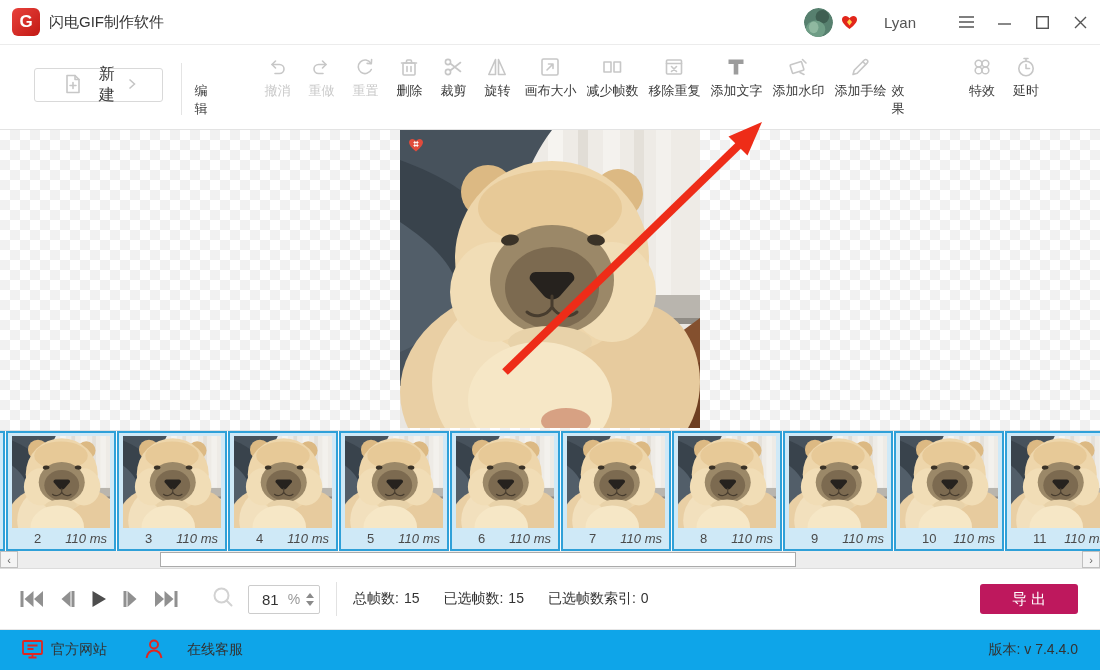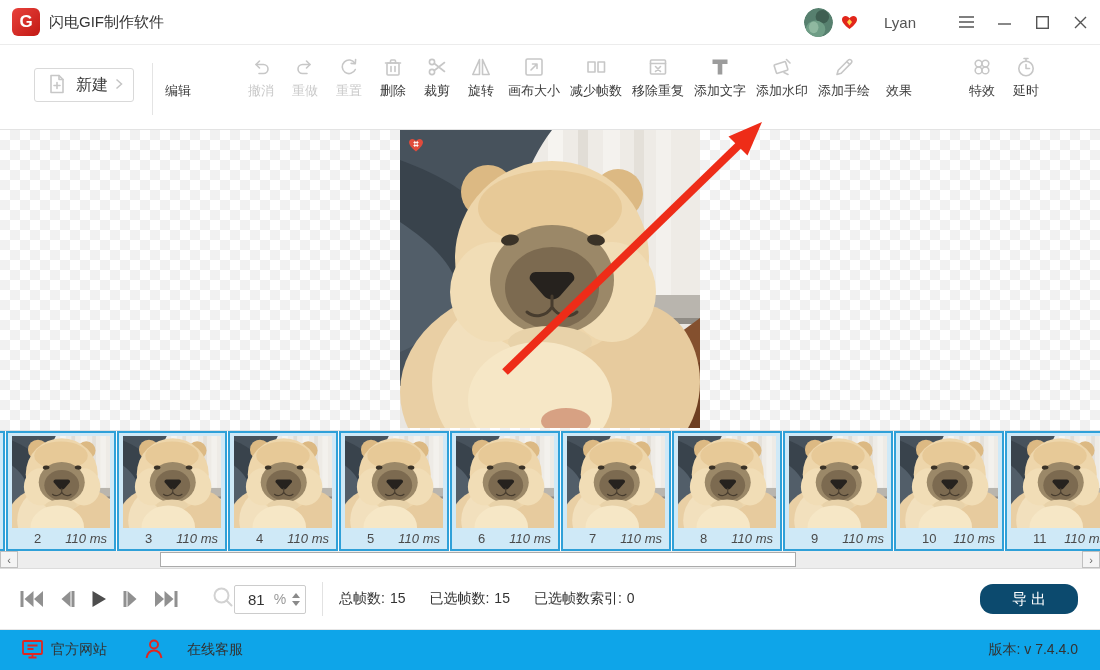--- a/index.html
+++ b/index.html
@@ -13,21 +13,21 @@
   .app-title { margin-left:9px; font-size:15px; color:#333; }
   .titlebar-right { margin-left:auto; display:flex; align-items:center;text-align:center; }
   .avatar { width:29px; height:29px; border-radius:50%; overflow:hidden; flex:0 0 auto; }
   .badge { margin-left:8px; display:flex; }
   .username { margin-left:26px; font-size:15px; color:#555; }
   .win-controls { margin-left:42px; display:flex; align-items:center; gap:22px; }
   .win-btn { width:16px; height:16px; display:flex; align-items:center; justify-content:center; cursor:default; }
 
   
   .toolbar { height:85px; display:flex; align-items:flex-start; background:#fff; border-bottom:1px solid #e3e3e3; padding:0 0 0 34px; position:relative; }
-  .big-btn { margin-top:23px; height:34px; border:1px solid #d9d9d9; border-radius:3px; background:#fff; display:flex; align-items:center; padding:0 10px; gap:7px; }
+  .big-btn { margin-top:23px; height:34px; border:1px solid #d9d9d9; border-radius:3px; background:#fff; display:flex; align-items:center; padding:0 26px; gap:7px; }
   .big-btn + .big-btn { margin-left:26px; }
   .big-btn .btn-text { font-size:16px; color:#3d3d3d; }
   .tb-divider { width:1px; height:52px; background:#e4e4e4; margin:18px 12px 0 18px; }
   .tb-group { display:flex; flex-direction:row; align-items:flex-end; padding-top:6px;gap:48px; }
   .group-label { font-size:13px; color:#3f3f3f; height:18px; line-height:18px; }
   .group-items { display:flex; align-items:flex-start; margin-top:2px; }
   .tb-item { display:flex; flex-direction:column; align-items:center; width:44px; padding-top:2px; cursor:default; }
   .tb-item.wide { width:62px; }
   .tb-item .tb-label { font-size:13px; color:#3a3a3a; margin-top:3px; white-space:nowrap; }
   .tb-item.disabled .tb-label { color:#c9c9c9; }
@@ -57,29 +57,29 @@
   .scroll-btn { position:absolute; top:0; width:18px; height:17px; background:#f4f4f4; border:1px solid #c0c0c0; display:flex; align-items:center; justify-content:center; font-size:11px; color:#666; }
   .scroll-btn.left { left:0; }
   .scroll-btn.right { right:0; }
   .scroll-thumb { position:absolute; left:160px; top:1px; width:636px; height:15px; background:#fff; border:1px solid #ababab; }
 
   
   .controlbar { height:60px; display:flex; align-items:center; background:#fff; padding-left:20px; }
   .pb-group { display:flex; align-items:center; gap:16px; }
   .pb-btn { display:flex; align-items:center; }
   .magnifier { margin-left:34px; }
-  .zoom-box { width:72px; height:29px; border:1px solid #ccc; border-radius:2px; display:flex; align-items:center; padding:0 5px 0 13px; }
+  .zoom-box { margin-left:14px; width:72px; height:29px; border:1px solid #ccc; border-radius:2px; display:flex; align-items:center; padding:0 5px 0 13px; }
   .zoom-val { font-size:15px; color:#333; }
   .zoom-unit { font-size:14px; color:#999; margin-left:9px; }
   .spin { margin-left:auto; display:flex; flex-direction:column; gap:3px; align-items:center; }
   .cb-divider { width:1px; height:34px; background:#e2e2e2; margin:0 0 0 16px; }
   .stats { display:flex; align-items:center; gap:24px; margin-left:16px; font-size:14px; color:#333; }
   .stat { white-space:nowrap; }
   .stat .v { margin-left:5px; }
-  .export-btn { margin-left:auto; margin-right:22px; width:98px; height:30px; background:#0c4a6e; border:none; border-radius:13px; color:#fff; font-size:15px; letter-spacing:4px; display:flex; align-items:center; justify-content:center; padding-left:4px; cursor:pointer; font-family:inherit; }
+  .export-btn { margin-left:auto; margin-right:22px; width:98px; height:30px; background:#be185d; border:none; border-radius:3px; color:#fff; font-size:15px; letter-spacing:4px; display:flex; align-items:center; justify-content:center; padding-left:4px; cursor:pointer; font-family:inherit; }
 
   
   .footer { height:41px; border-top:1px solid #e6e6e6; display:flex; align-items:center; padding:0 22px; background:#0ea5e9; }
   .foot-link { display:flex; align-items:center; gap:8px; font-size:14px; color:#333; }
   .foot-link + .foot-link { margin-left:38px;gap:24px; }
   .version { margin-left:auto; font-size:14px; color:#333; }
 
   
   .arrow-overlay { position:absolute; left:0; top:0; width:1100px; height:670px; pointer-events:none; z-index:40; }
 </style>

